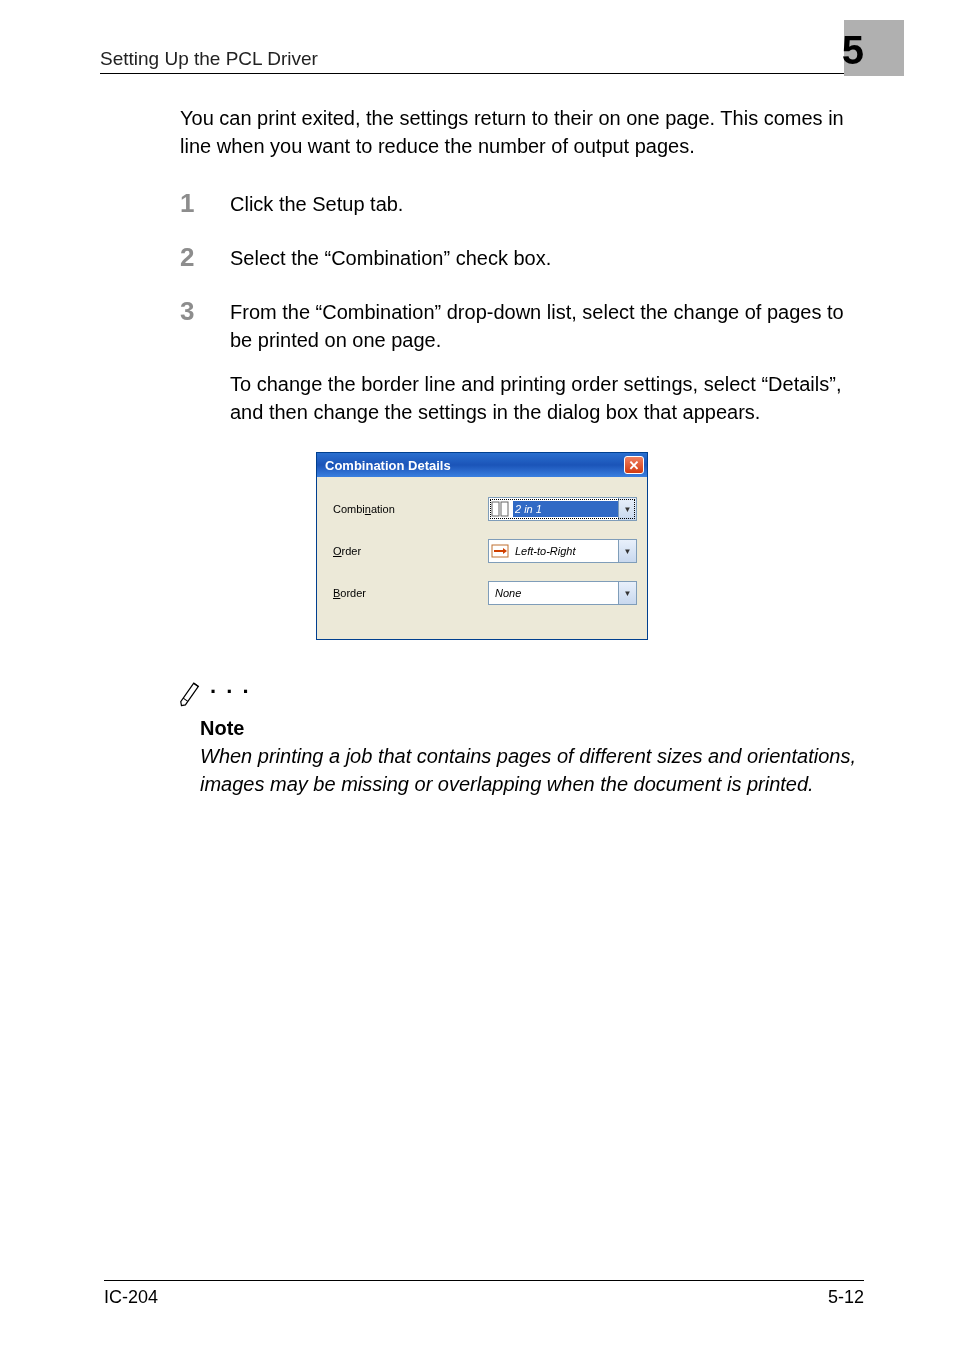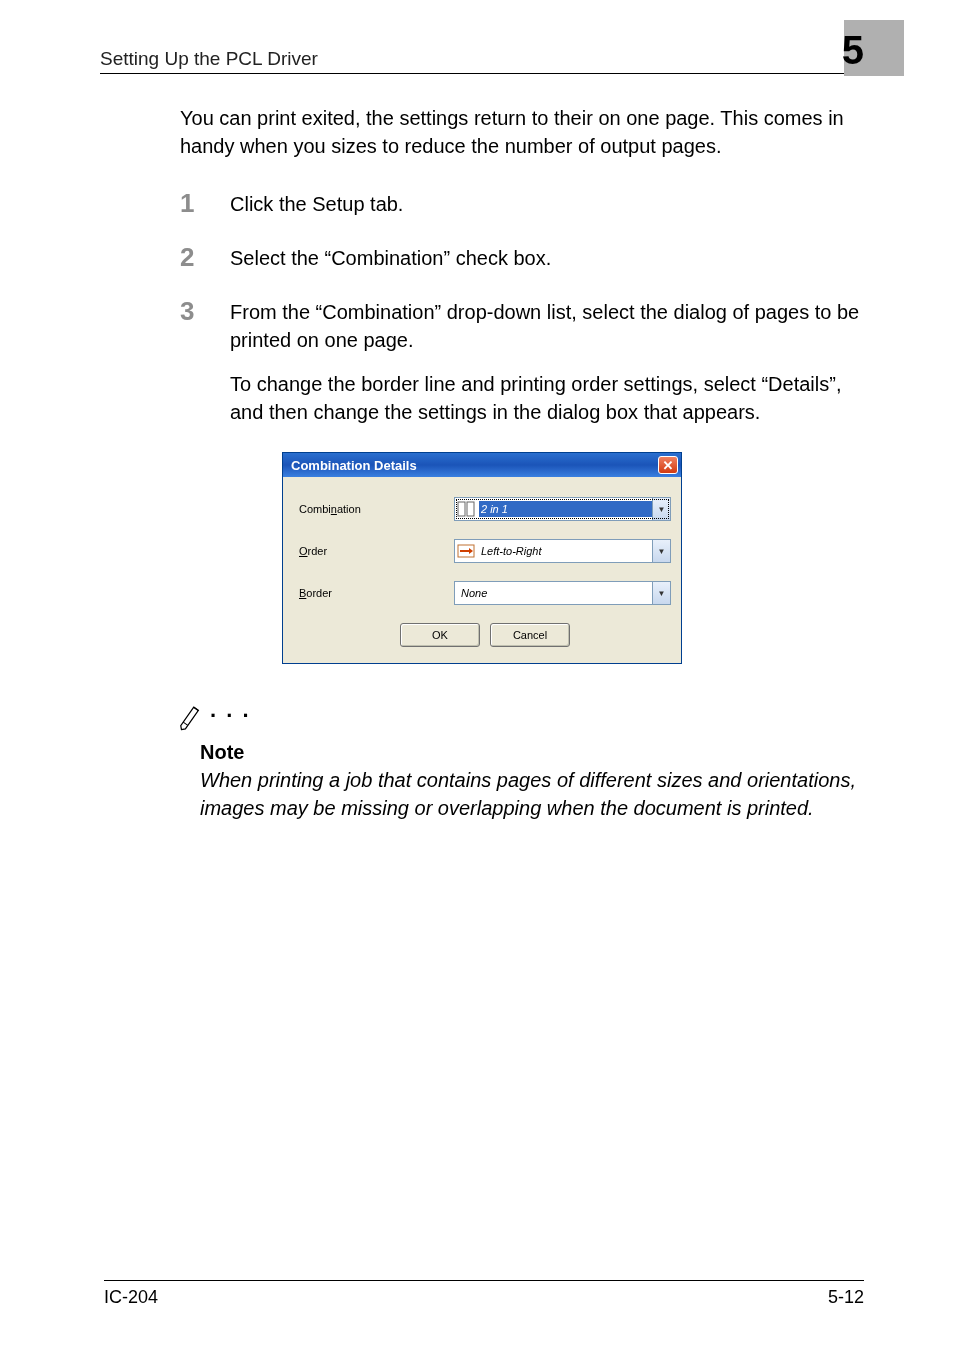--- a/index.html
+++ b/index.html
@@ -83,21 +83,21 @@
     line-height: 1.4;
   }
   .step-body p { margin: 0 0 16px 0; }
   .step-body p:last-child { margin-bottom: 0; }
   .dialog-wrap {
     display: flex;
     justify-content: center;
     margin: 8px 0 40px 0;
   }
   .dialog {
-    width: 400px;
+    width: 332px;
     border: 1px solid #003f8f;
     font-family: Tahoma, Arial, sans-serif;
     background: #ece9d8;
   }
   .dlg-title {
     display: flex;
     align-items: center;
     background: linear-gradient(to bottom, #2a6fcf, #1b54b8, #3a7fe0);
     color: #fff;
     font-size: 13px;
@@ -253,39 +253,39 @@
   <div class="header-row">
     <div class="header-title">Setting Up the PCL Driver</div>
     <div class="header-chap-wrap">
       <div class="chap-bg"></div>
       <div class="chap-num">5</div>
     </div>
   </div>
   <hr class="rule">
 
 
-  <p class="intro">You can print exited, the settings return to their on one page. This comes in handy when you sizes to reduce the number of output pages.</p>
+  <p class="intro">You can print exited, the settings return to their on one page. This comes in line when you want to reduce the number of output pages.</p>
 
   <div class="steps">
     <div class="step">
       <div class="step-num">1</div>
       <div class="step-body">
         <p>Click the Setup tab.</p>
       </div>
     </div>
     <div class="step">
       <div class="step-num">2</div>
       <div class="step-body">
         <p>Select the “Combination” check box.</p>
       </div>
     </div>
     <div class="step">
       <div class="step-num">3</div>
       <div class="step-body">
-        <p>From the “Combination” drop-down list, select the dialog of pages to be printed on one page.</p>
+        <p>From the “Combination” drop-down list, select the change of pages to be printed on one page.</p>
         <p>To change the border line and printing order settings, select “Details”, and then change the settings in the dialog box that appears.</p>
       </div>
     </div>
   </div>
 
   <div class="dialog-wrap">
     <div class="dialog">
       <div class="dlg-title">
         <span>Combination Details</span>
         <div class="dlg-close">
@@ -330,28 +330,20 @@
         <div class="dlg-row">
           <div class="dlg-label">
             <span class="underline">B</span><span>order</span>
           </div>
           <div class="combo">
             <span class="sel" style="padding-left:4px">None</span>
             <span class="arrow">▼</span>
           </div>
         </div>
 
-        <div class="dlg-buttons">
-          <div class="win-btn">
-            <span>OK</span>
-          </div>
-          <div class="win-btn">
-            <span>Cancel</span>
-          </div>
-        </div>
 
       </div>
     </div>
   </div>
 
   <div class="note-block">
     <div class="note-icon-row">
       <span class="note-pencil">
         <svg width="28" height="28" viewBox="0 0 28 28">
           <polygon points="4,24 8,24 24,8 20,4 4,20" fill="none" stroke="#000" stroke-width="1.2"></polygon>

